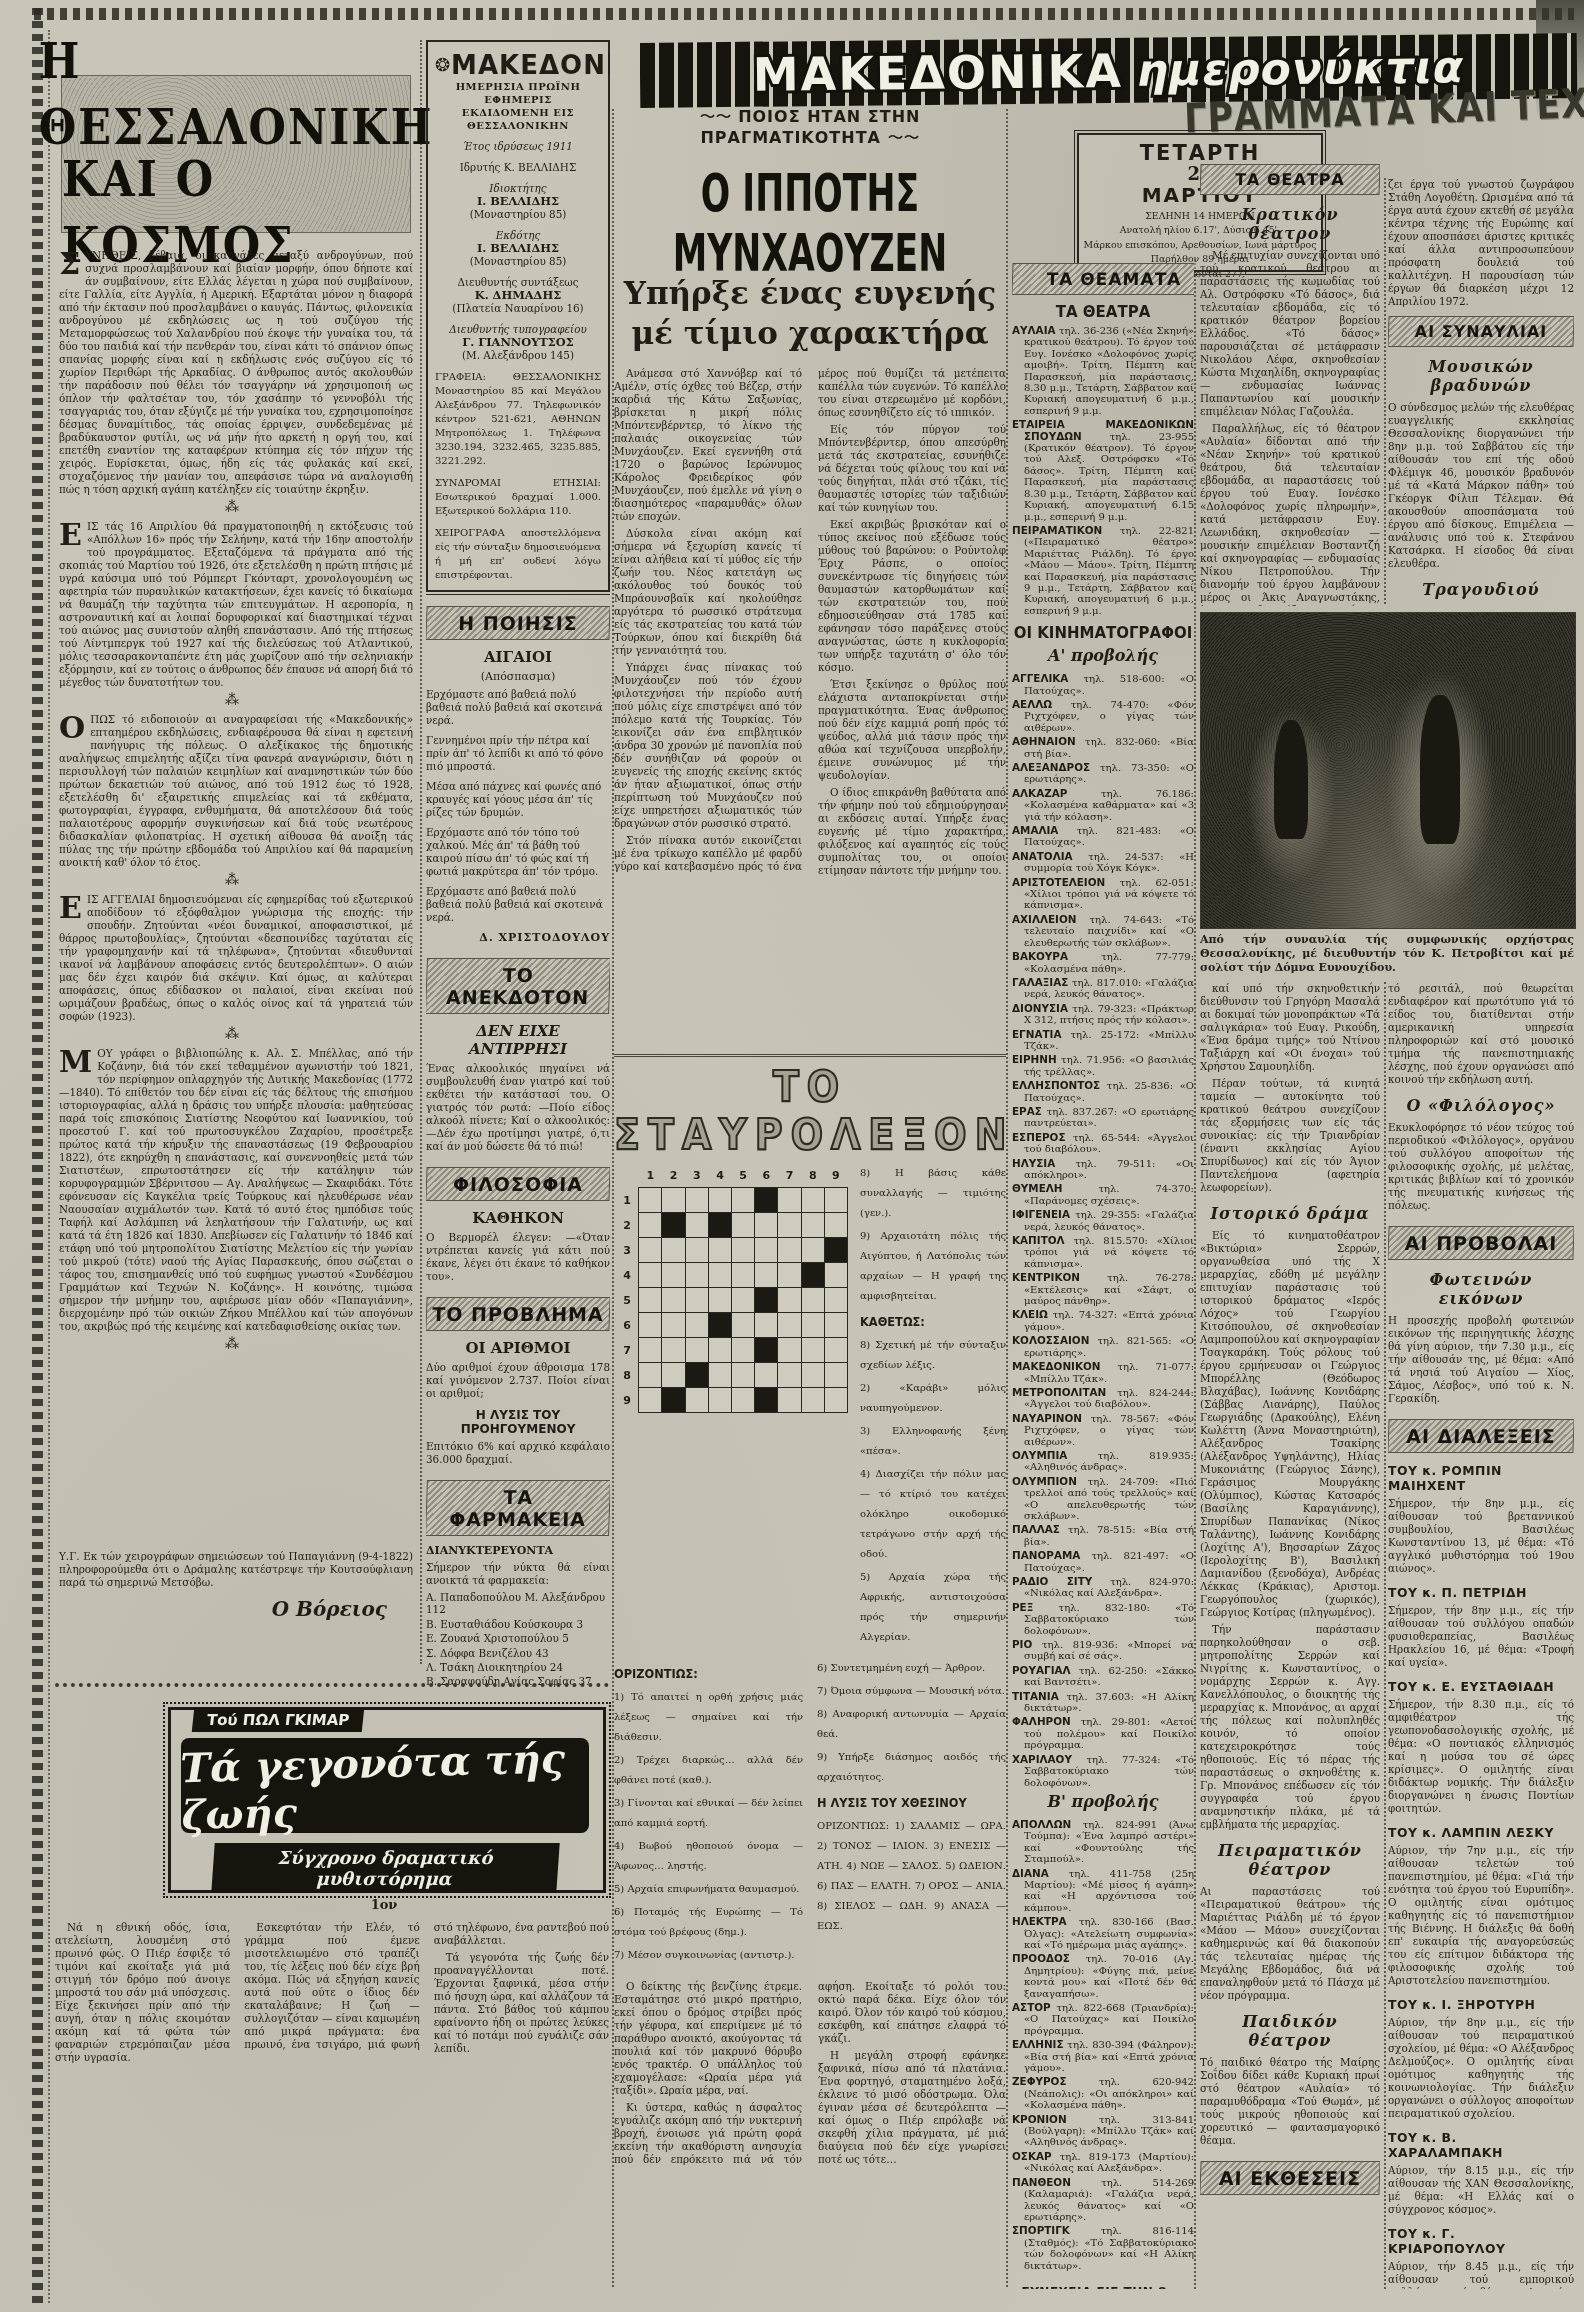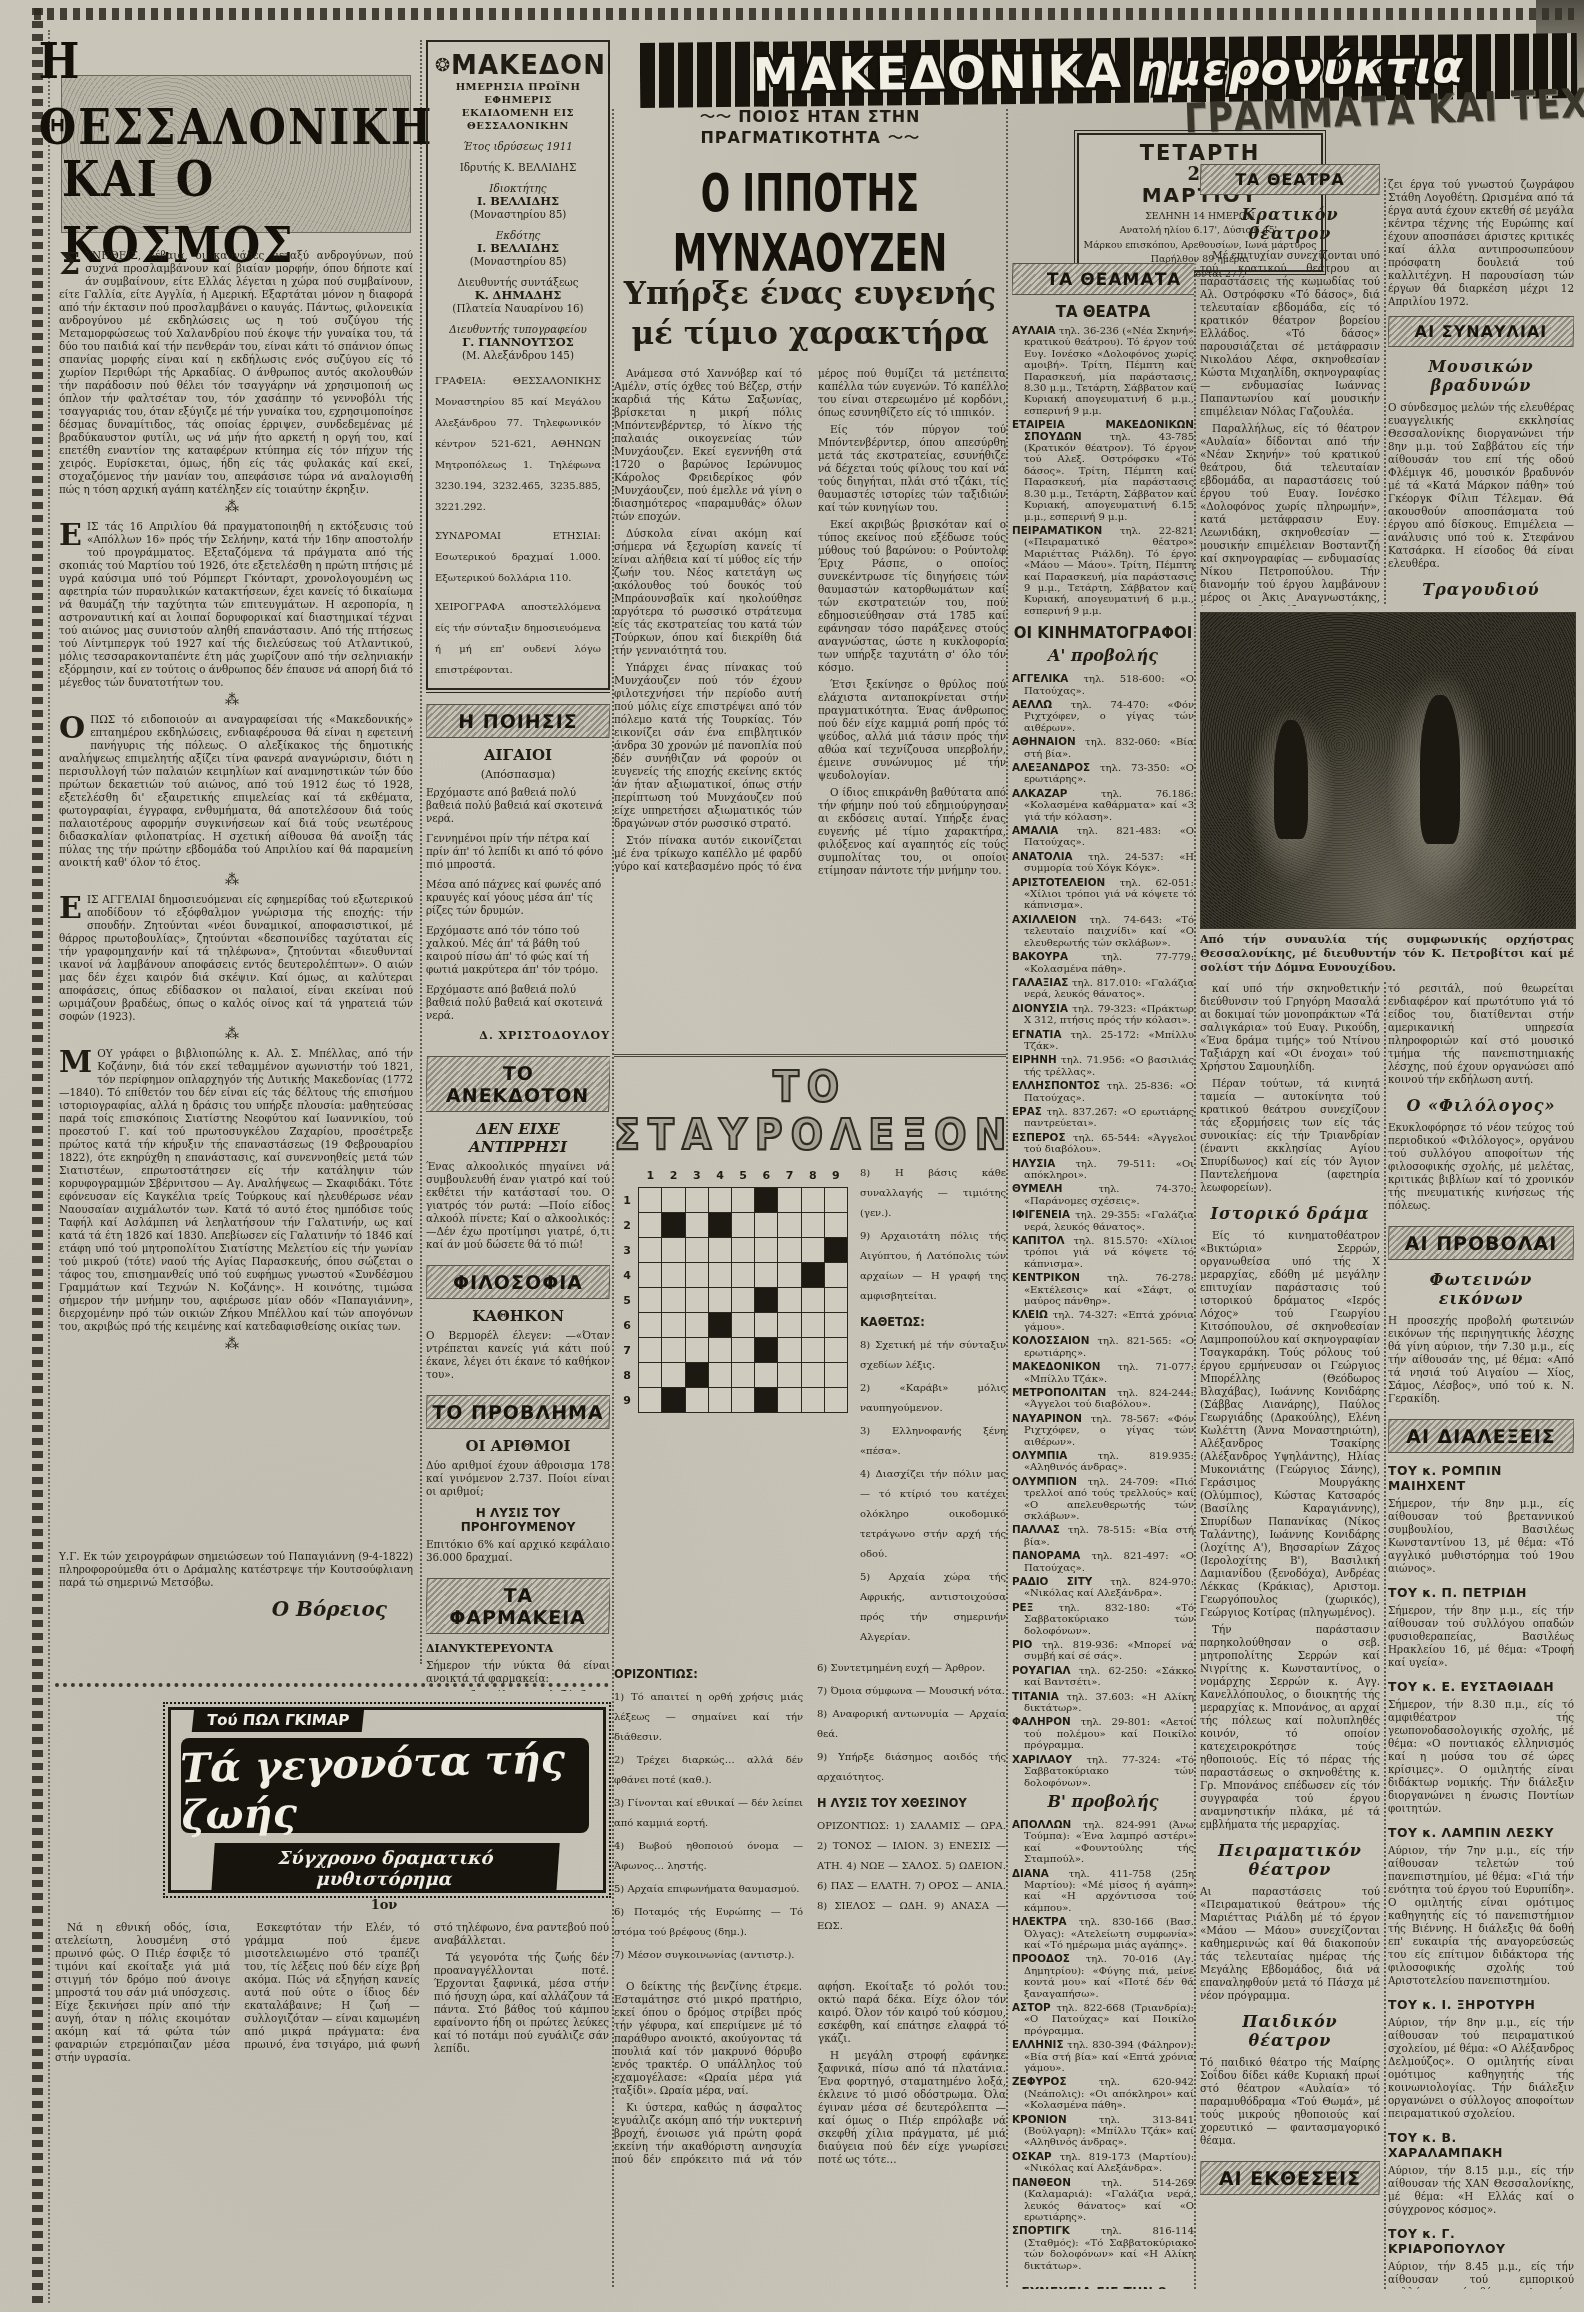--- a/index.html
+++ b/index.html
@@ -44,21 +44,21 @@
   .signature{text-align:right;font-size:20px;font-style:italic;font-weight:bold;padding-right:26px;margin-top:8px;}
 
   
   .col2{position:absolute;left:426px;top:40px;width:184px;height:1651px;overflow:hidden;}
   .macbox{border:2px solid #2a2720;outline:1px solid #2a2720;outline-offset:2px;padding:8px 7px;text-align:center;}
   .maclogo{font-family:"DejaVu Sans",sans-serif;font-weight:900;font-size:26px;letter-spacing:1px;}
   .maclogo .emb{font-size:18px;vertical-align:3px;}
   .macline{font-size:10px;line-height:13px;font-weight:bold;letter-spacing:0.5px;}
   .macrole{margin-top:8px;font-size:10.4px;line-height:13px;}
   .macrole b{font-size:11.4px;}
-  .macsmall{margin-top:8px;font-size:10px;line-height:21px;text-align:justify;}
+  .macsmall{margin-top:8px;font-size:10px;line-height:14px;text-align:justify;}
   .shade-head{font-family:"DejaVu Sans",sans-serif;font-weight:700;font-size:19px;text-align:center;
     padding:5px 4px;margin:14px 0 8px 0;color:#17140e;letter-spacing:1px;border:1px solid #55524a;
     background:repeating-linear-gradient(135deg,#918d80 0 2px,#c6c2b5 2px 4.5px);transform:skewX(-2deg);}
   .sub-title{font-style:italic;font-weight:bold;text-align:center;font-size:15px;margin:4px 0;}
   .sub-sub{text-align:center;font-size:11px;margin-bottom:5px;}
   .poem{font-size:10.4px;line-height:13px;}
   .poem p{margin:0 0 7px 0;}
   .poem-author{text-align:right;font-weight:bold;font-size:11px;letter-spacing:1px;margin:4px 0 0;}
   .ital-head{font-style:italic;font-weight:bold;font-size:16px;text-align:center;letter-spacing:1px;margin:10px 0 6px;}
   .plainlist p{margin:0 0 2px 0;font-size:10.4px;line-height:12.4px;}
@@ -532,21 +532,21 @@
   <div>
 
       <p class="cin">
         <b>ΑΥΛΑΙΑ</b>
         <span>τηλ. 36-236</span>
         <span>(«Νέα Σκηνή» κρατικού θεάτρου). Τό έργον τού Ευγ. Ιονέσκο «Δολοφόνος χωρίς αμοιβή». Τρίτη, Πέμπτη καί Παρασκευή, μία παράστασις, 8.30 μ.μ., Τετάρτη, Σάββατον καί Κυριακή απογευματινή 6 μ.μ., εσπερινή 9 μ.μ.</span>
       </p>
 
       <p class="cin">
         <b>ΕΤΑΙΡΕΙΑ ΜΑΚΕΔΟΝΙΚΩΝ ΣΠΟΥΔΩΝ</b>
-        <span>τηλ. 43-785</span>
+        <span>τηλ. 23-955</span>
         <span>(Κρατικόν θέατρον). Τό έργον τού Αλεξ. Οστρόφσκυ «Τό δάσος». Τρίτη, Πέμπτη καί Παρασκευή, μία παράστασις 8.30 μ.μ., Τετάρτη, Σάββατον καί Κυριακή, απογευματινή 6.15 μ.μ., εσπερινή 9 μ.μ.</span>
       </p>
 
       <p class="cin">
         <b>ΠΕΙΡΑΜΑΤΙΚΟΝ</b>
         <span>τηλ. 22-821</span>
         <span>(«Πειραματικό θέατρο» Μαριέττας Ριάλδη). Τό έργο «Μάου — Μάου». Τρίτη, Πέμπτη καί Παρασκευή, μία παράστασις 9 μ.μ., Τετάρτη, Σάββατον καί Κυριακή, απογευματινή 6 μ.μ., εσπερινή 9 μ.μ.</span>
       </p>
     </div>
   <div class="cent-bold">ΟΙ ΚΙΝΗΜΑΤΟΓΡΑΦΟΙ</div>

